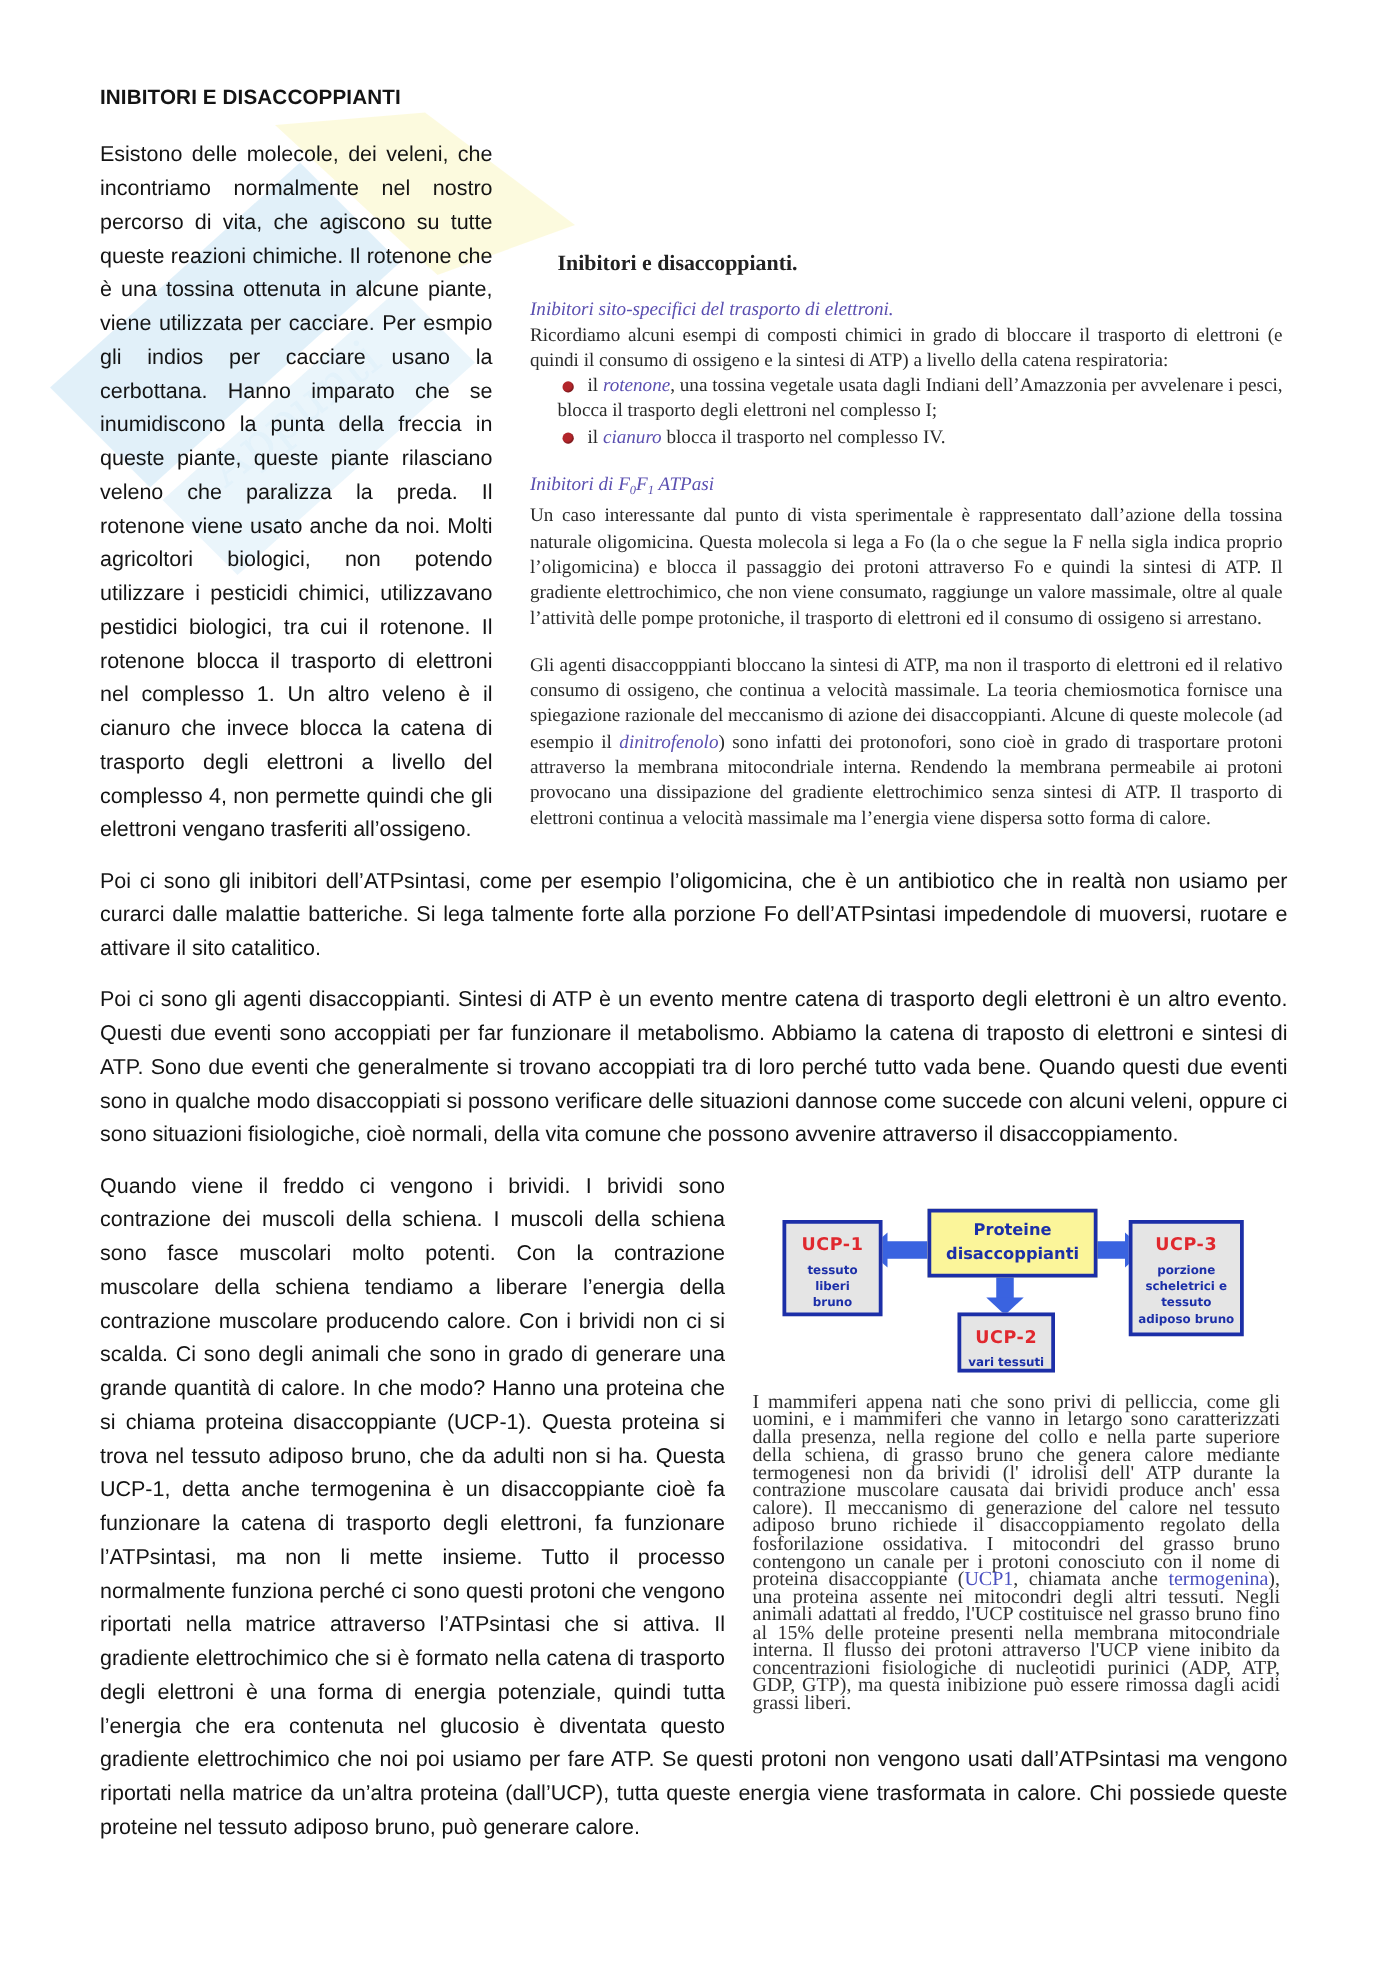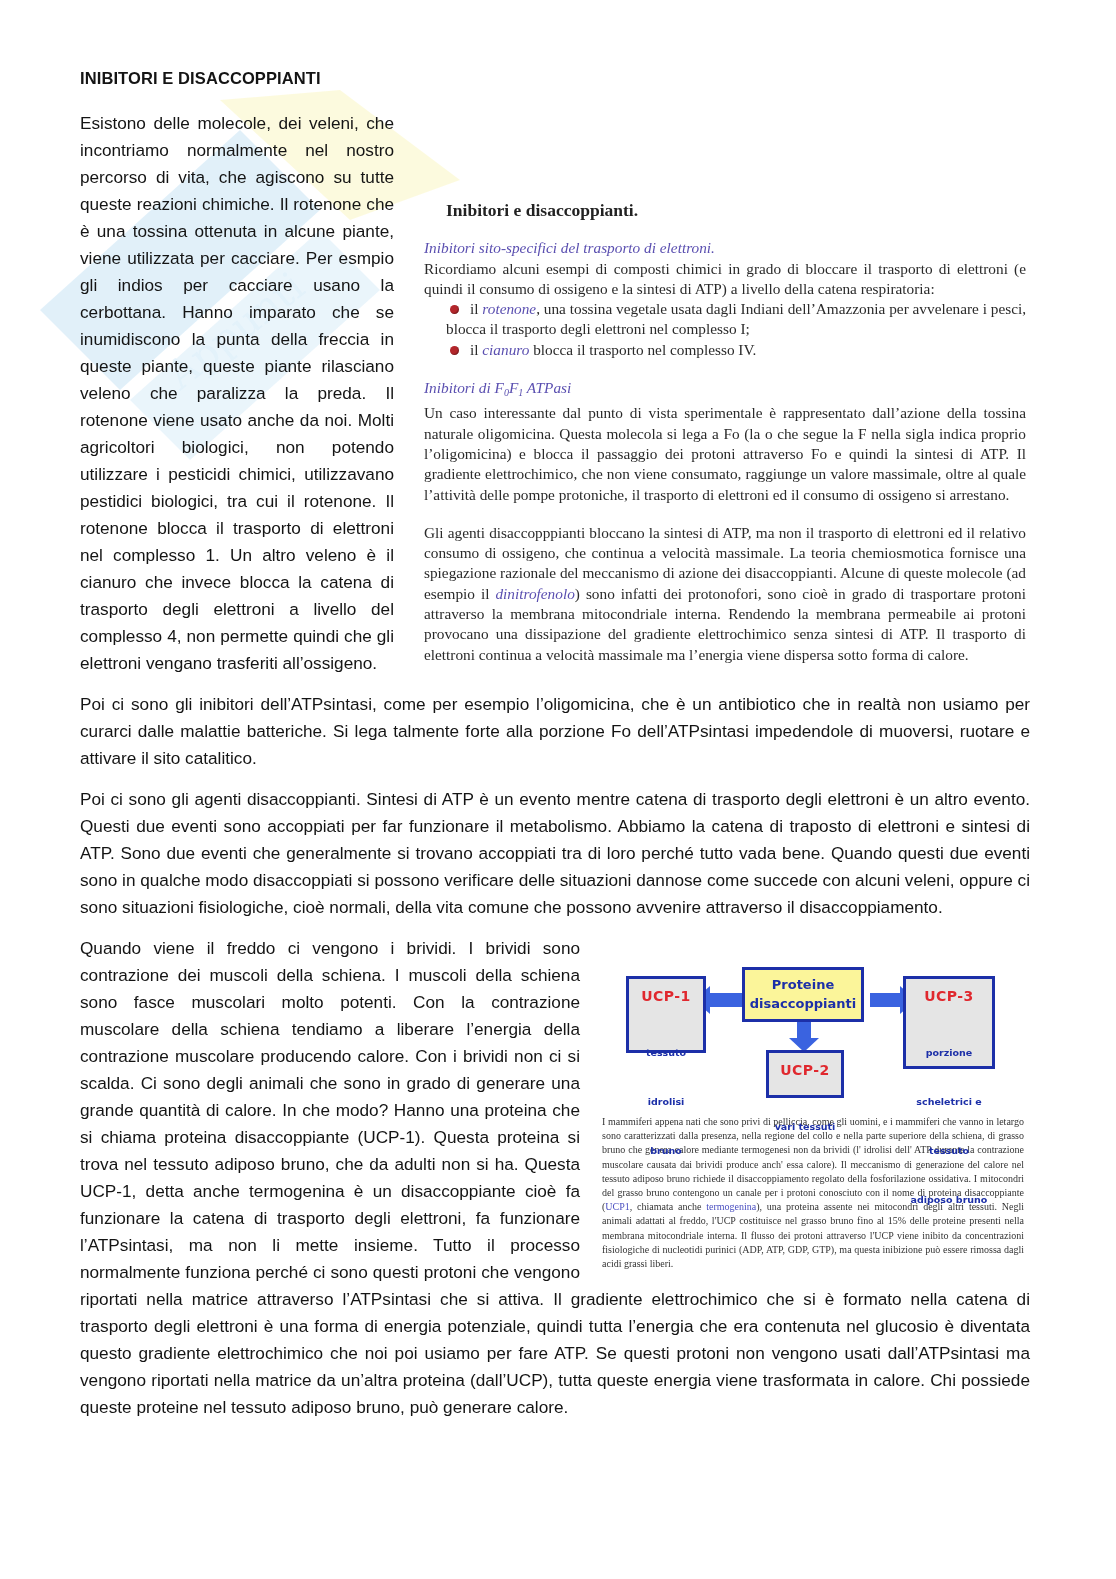--- a/index.html
+++ b/index.html
@@ -23,26 +23,26 @@
     .fig1 .bullet .dot { position: absolute; left: 26px; top: 6px; width: 9px; height: 9px; border-radius: 50%; background: #b3262b; box-shadow: inset -1px -1px 1px rgba(0,0,0,0.3); }
     .fig1 .bullet .btxt { display: block; text-indent: 24px; }
     .fig1 .em { font-style: italic; color: #5a4fb0; }
     .sub { font-size: 10px; vertical-align: -3px; }
 
     
     .fig2 { float: right; width: 432px; margin: 6px 0 6px 18px; }
     .diagram { position: relative; width: 432px; height: 140px; }
     .box { position: absolute; border: 3px solid #1c2fa8; background: #e5e5e5; text-align: center; font-family: "DejaVu Sans", sans-serif; font-weight: bold; }
     .box .ucp { color: #e0282e; font-size: 14px; letter-spacing: 0.5px; display: block; margin-top: 4px; }
-    .box .desc { color: #1c2fa8; font-size: 9.5px; line-height: 13px; display: block; margin-top: 36px; }
+    .box .desc { color: #1c2fa8; font-size: 9.5px; line-height: 13px; display: block; }
     .box.center { background: #fbf59a; border-color: #1c2fa8; }
     .box.center .ctext { color: #1c2fa8; font-size: 13px; line-height: 19px; display: block; margin-top: 5px; }
     .arrow { position: absolute; background: #3a63e0; }
     .arrowhead { position: absolute; width: 0; height: 0; }
-    .caption { font-family: "Liberation Serif", serif; font-size: 10px; line-height: 14.2px; color: #333; text-align: justify; margin-top: 10px; padding: 0 6px 0 4px; }
+    .caption { font-family: "Liberation Serif", serif; font-size: 16px; line-height: 14.2px; color: #333; text-align: justify; margin-top: 10px; padding: 0 6px 0 4px; }
     .caption .lk { color: #4a4fc0; }
 
     .clear { clear: both; }
   </style>
 </head>
 <body>
 
 <svg class="watermark" viewBox="0 0 470 420">
   <polygon points="20,250 220,70 300,150 100,330" fill="#4aa8e0"></polygon>
   <polygon points="200,40 320,30 440,120 330,160" fill="#f2e23a"></polygon>
@@ -93,28 +93,28 @@
     <div class="fig2" style="margin-top:30px;">
       <div class="diagram">
 
         <div class="arrow" style="left:110px;top:28px;width:34px;height:14px;"></div>
         <div class="arrowhead" style="left:96px;top:21px;border-top:14px solid transparent;border-bottom:14px solid transparent;border-right:16px solid #3a63e0;"></div>
         <div class="arrow" style="left:272px;top:28px;width:32px;height:14px;"></div>
         <div class="arrowhead" style="left:302px;top:21px;border-top:14px solid transparent;border-bottom:14px solid transparent;border-left:16px solid #3a63e0;"></div>
         <div class="arrow" style="left:199px;top:55px;width:14px;height:20px;"></div>
         <div class="arrowhead" style="left:191px;top:73px;border-left:15px solid transparent;border-right:15px solid transparent;border-top:14px solid #3a63e0;"></div>
 
-        <div class="box center" style="left:144px;top:2px;width:122px;height:55px;">
+        <div class="box center" style="left:144px;top:2px;width:136px;height:55px;">
           <span class="ctext">Proteine</span>
           <span class="ctext" style="margin-top:0;">disaccoppianti</span>
         </div>
         <div class="box" style="left:28px;top:11px;width:80px;height:77px;">
           <span class="ucp">UCP-1</span>
           <span class="desc">tessuto</span>
-          <span class="desc">idrolisi</span>
+          <span class="desc">liberi</span>
           <span class="desc">bruno</span>
         </div>
         <div class="box" style="left:168px;top:85px;width:78px;height:48px;">
           <span class="ucp">UCP-2</span>
           <span class="desc">vari tessuti</span>
         </div>
         <div class="box" style="left:305px;top:11px;width:92px;height:93px;">
           <span class="ucp">UCP-3</span>
           <span class="desc">porzione</span>
           <span class="desc">scheletrici e</span>

